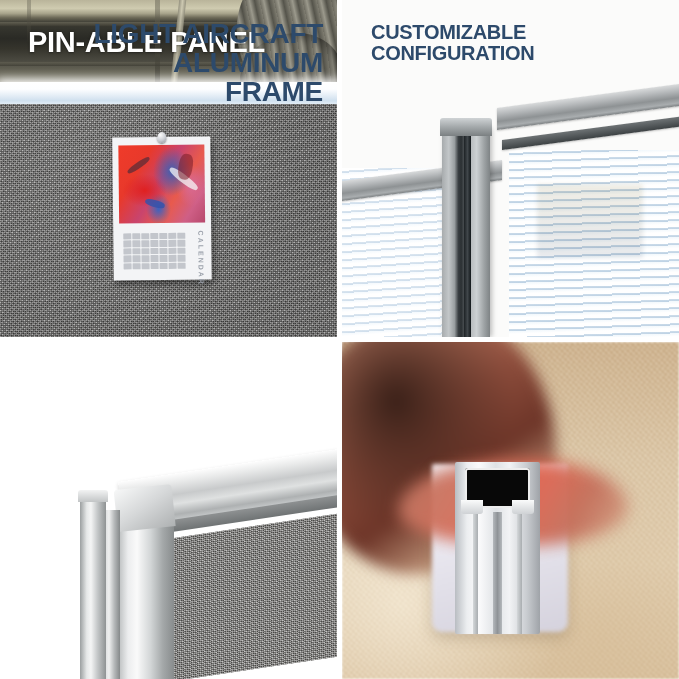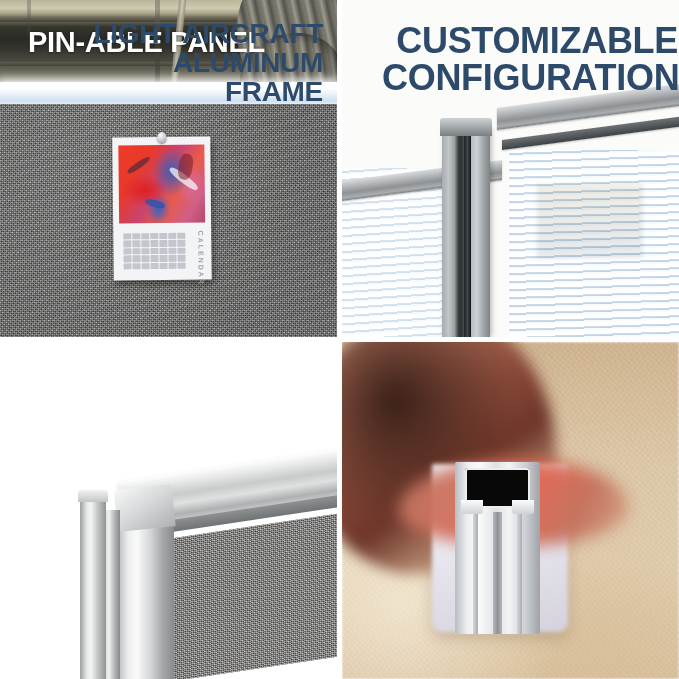--- a/index.html
+++ b/index.html
@@ -185,21 +185,21 @@
   }
   .tr-post-cap {
     position: absolute; left: 98px; top: 118px; width: 52px; height: 18px;
     background: linear-gradient(180deg,#cfd3d5,#9fa4a6 55%,#7b8082);
     border-radius: 3px 3px 0 0;
   }
   .tr-post-inner {
     position: absolute; left: 122px; top: 130px; width: 7px; height: 207px;
     background: linear-gradient(90deg,#1d2225,#40464a,#12171a);
   }
-  #caption-customizable { left: 382px; top: 22px; font-size: 36px; width: 296px; text-align: right; }
+  #caption-customizable { left: 371px; top: 22px; font-size: 20px; width: 296px; text-align: left; }
 
   
   .bl-bg { position: absolute; inset: 0; background: #ffffff; }
   .bl-toprail {
     position: absolute; left: 118px; top: 140px; width: 260px; height: 52px;
     background: linear-gradient(180deg,
       #fdfdfd 0%, #e9eaea 16%, #c8cacb 40%, #dfe1e1 58%, #aeb1b2 78%, #cfd2d3 94%, #9b9e9f 100%);
     transform: rotate(-8.5deg); transform-origin: left top;
     box-shadow: 0 2px 4px rgba(0,0,0,.18);
   }

